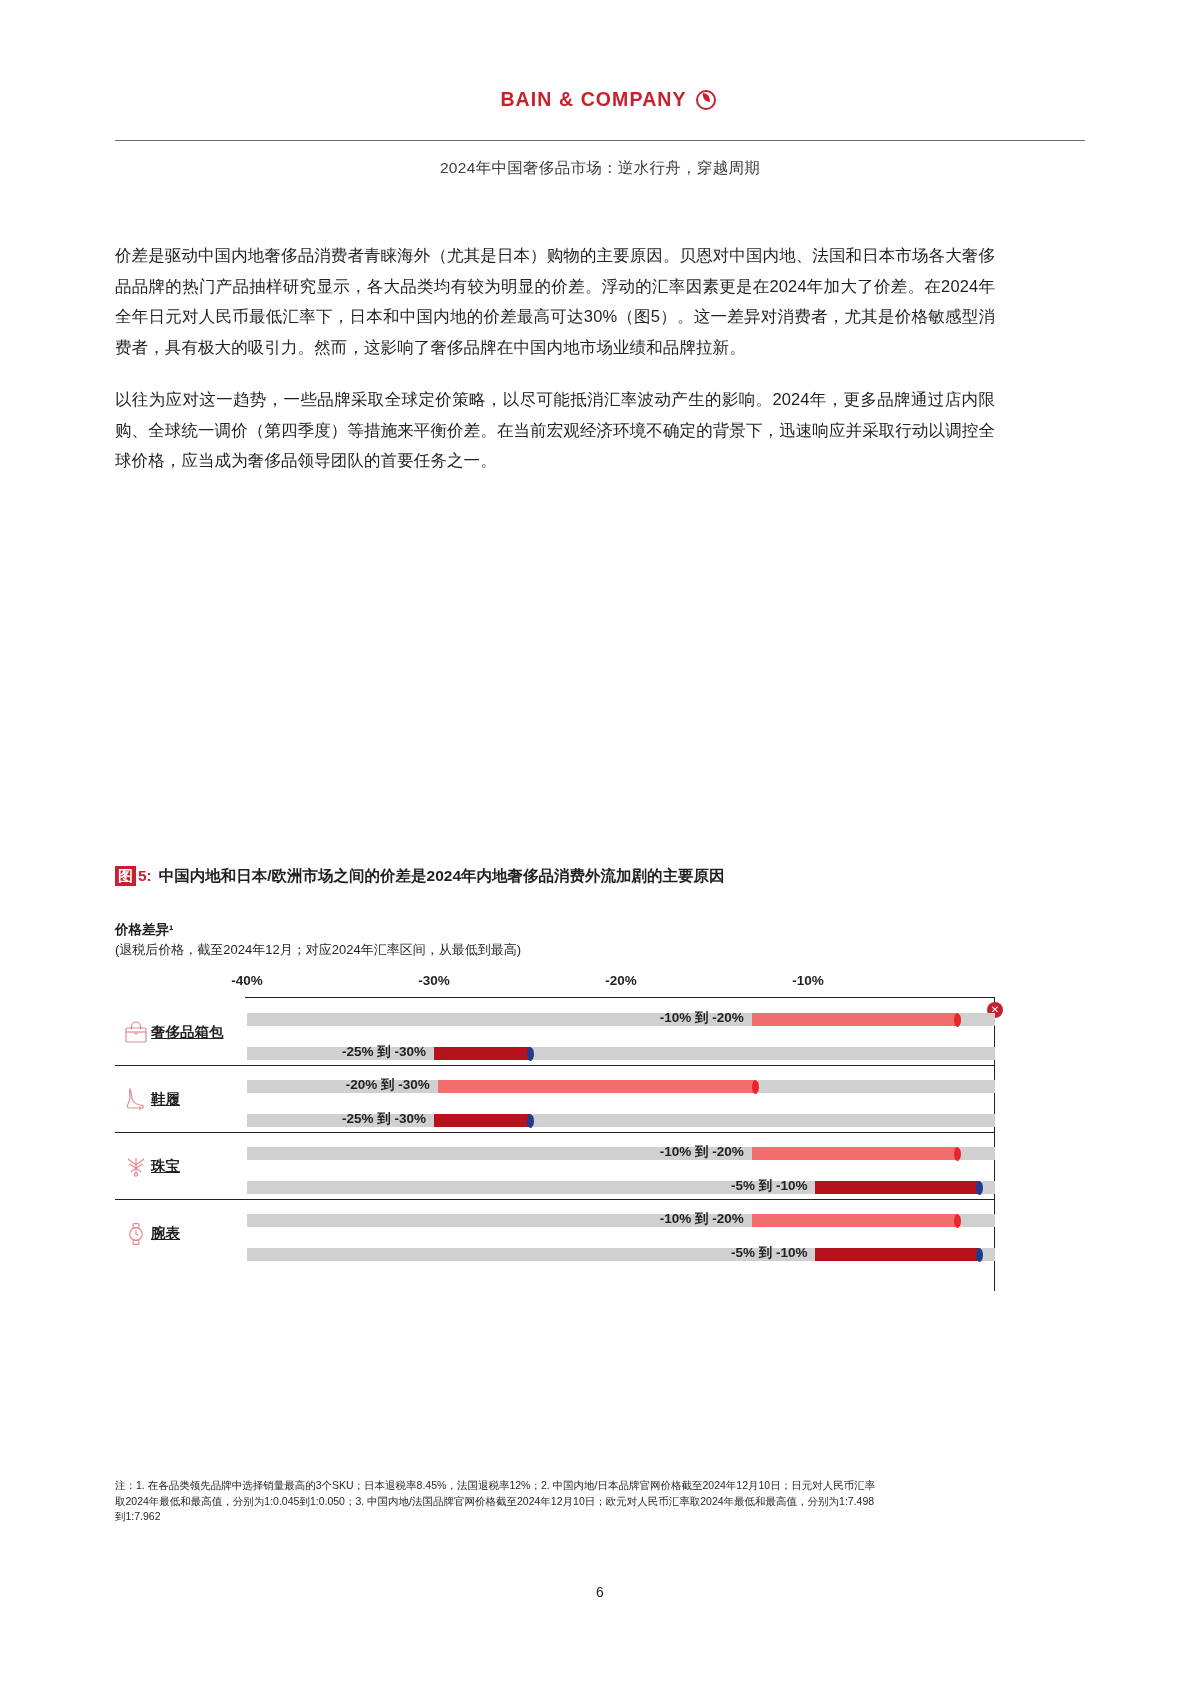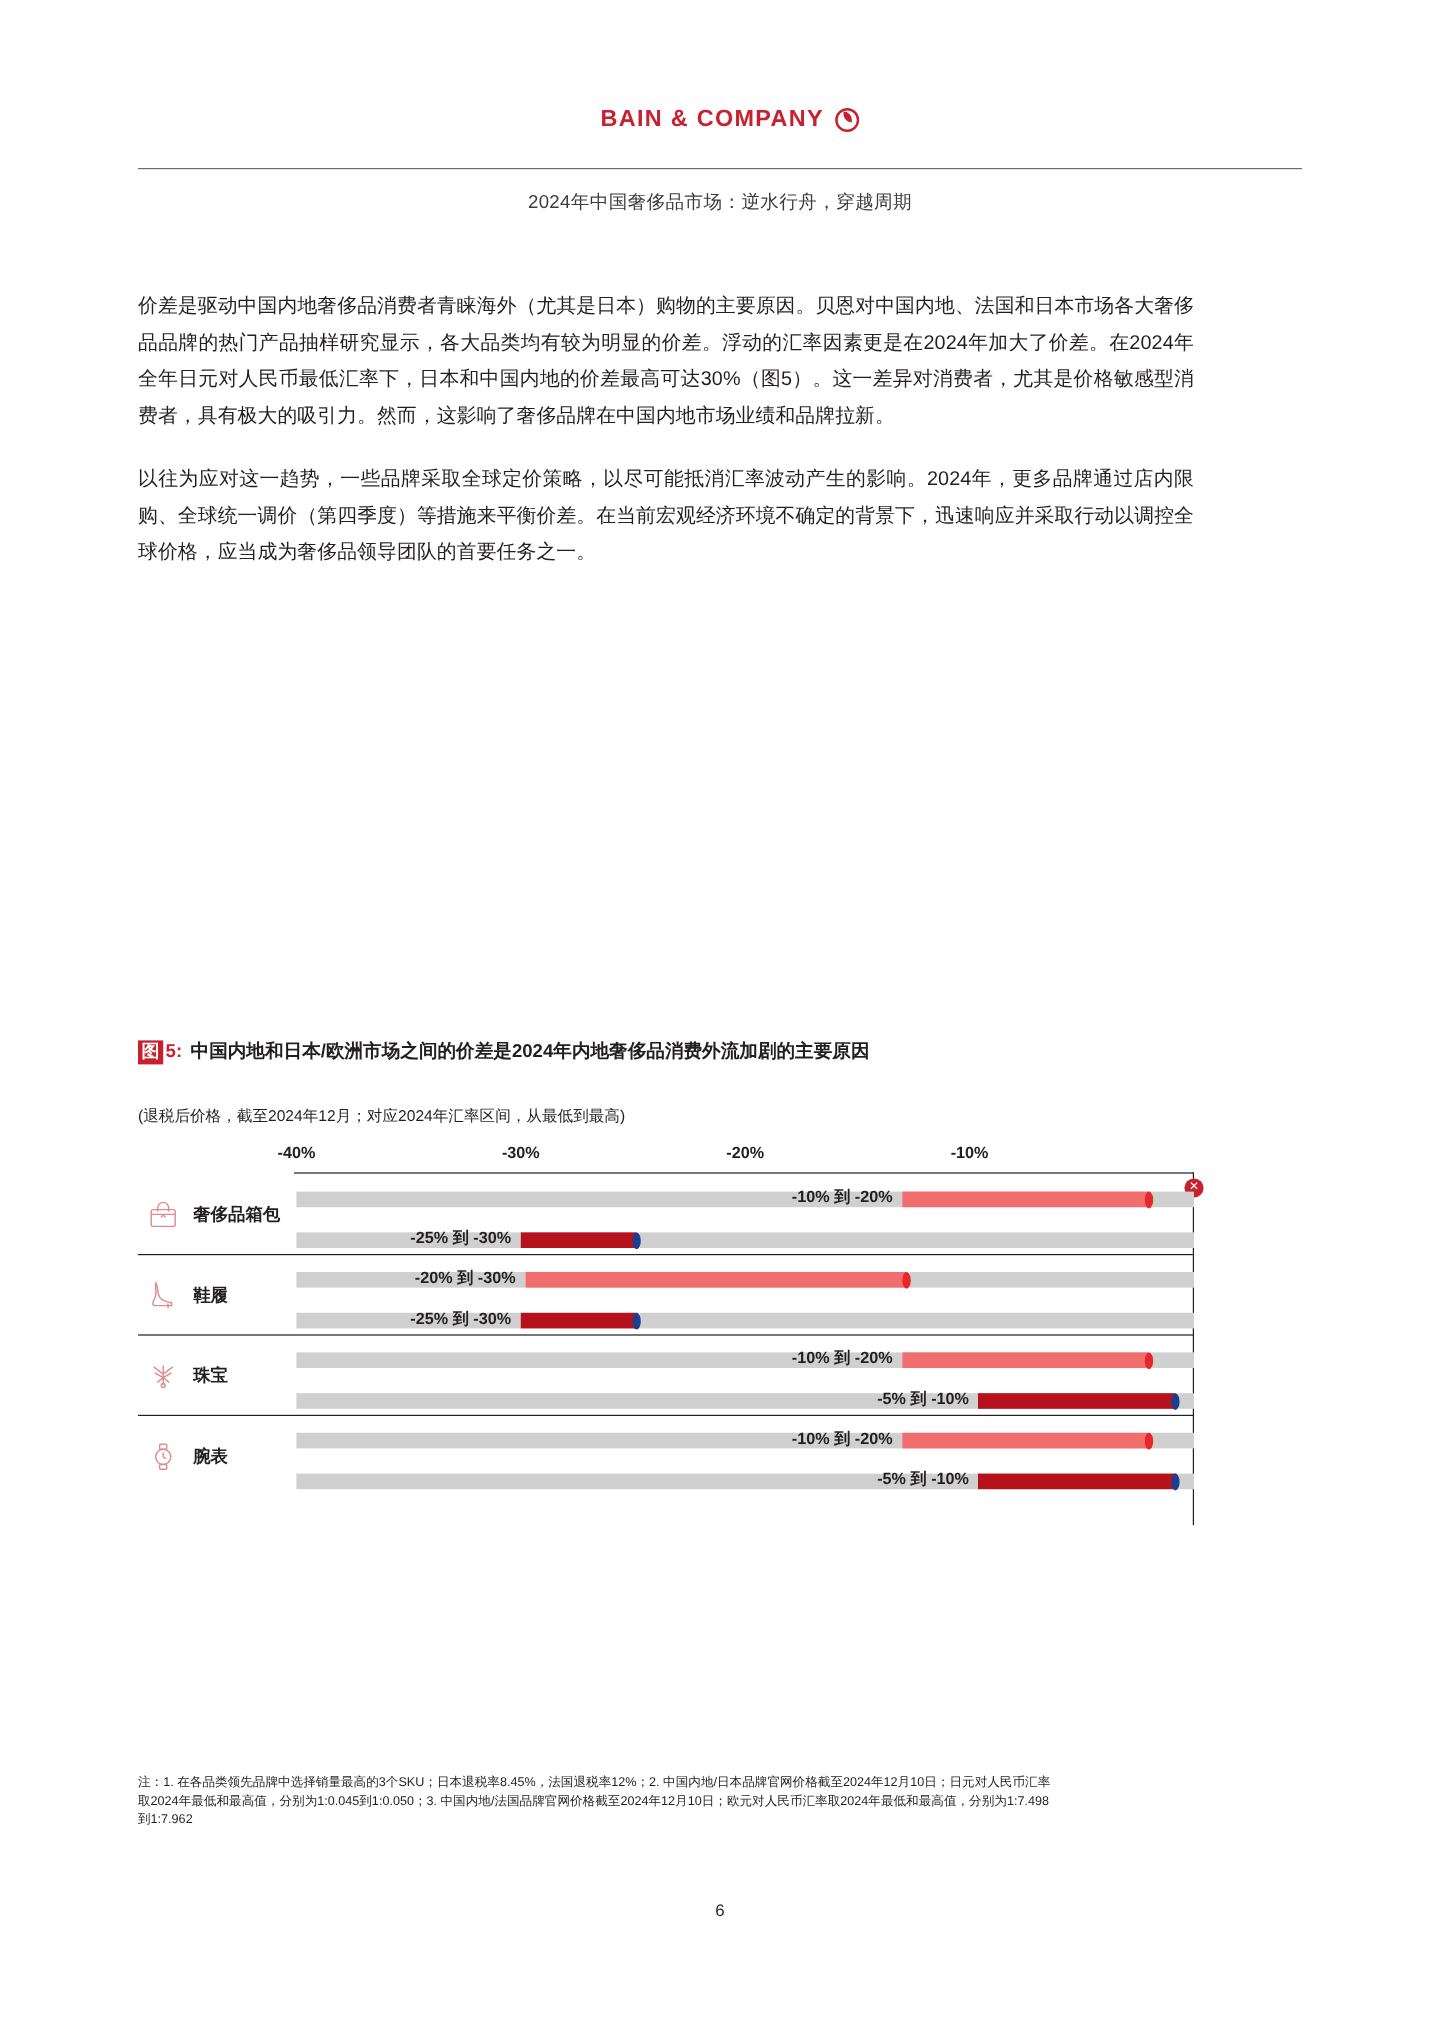--- a/index.html
+++ b/index.html
@@ -217,22 +217,22 @@
     display: flex;
     align-items: center;
   }
   .cat-row:last-child { border-bottom: none; }
 
   .cat-head {
     width: 132px;
     flex: 0 0 132px;
     display: flex;
     align-items: center;
-    gap: 10px;
     padding-left: 6px;
+    text-decoration: underline;
   }
   .cat-icon {
     width: 30px; height: 32px;
     flex: 0 0 30px;
     display: flex; align-items: center; justify-content: center;
   }
   .cat-name {
     font-size: 14.5px;
     font-weight: 700;
     color: #231f20;
@@ -336,20 +336,21 @@
 
   <div class="figure">
 
     <div class="fig-title">
       <span class="fig-label">图</span>
       <span class="fig-num">5:</span>
       <span>中国内地和日本/欧洲市场之间的价差是2024年内地奢侈品消费外流加剧的主要原因</span>
     </div>
 
 
+    <div class="axis-title">价格差异¹</div>
     <div class="axis-sub">(退税后价格，截至2024年12月；对应2024年汇率区间，从最低到最高)</div>
 
     <div class="plot">
 
       <div class="ticks" id="tick-host">
           <span class="tick" style="left: 132px; text-align: right;">-40%</span>
           <span class="tick" style="left: 319px;">-30%</span>
           <span class="tick" style="left: 506px;">-20%</span>
           <span class="tick" style="left: 693px;">-10%</span>
         </div>

